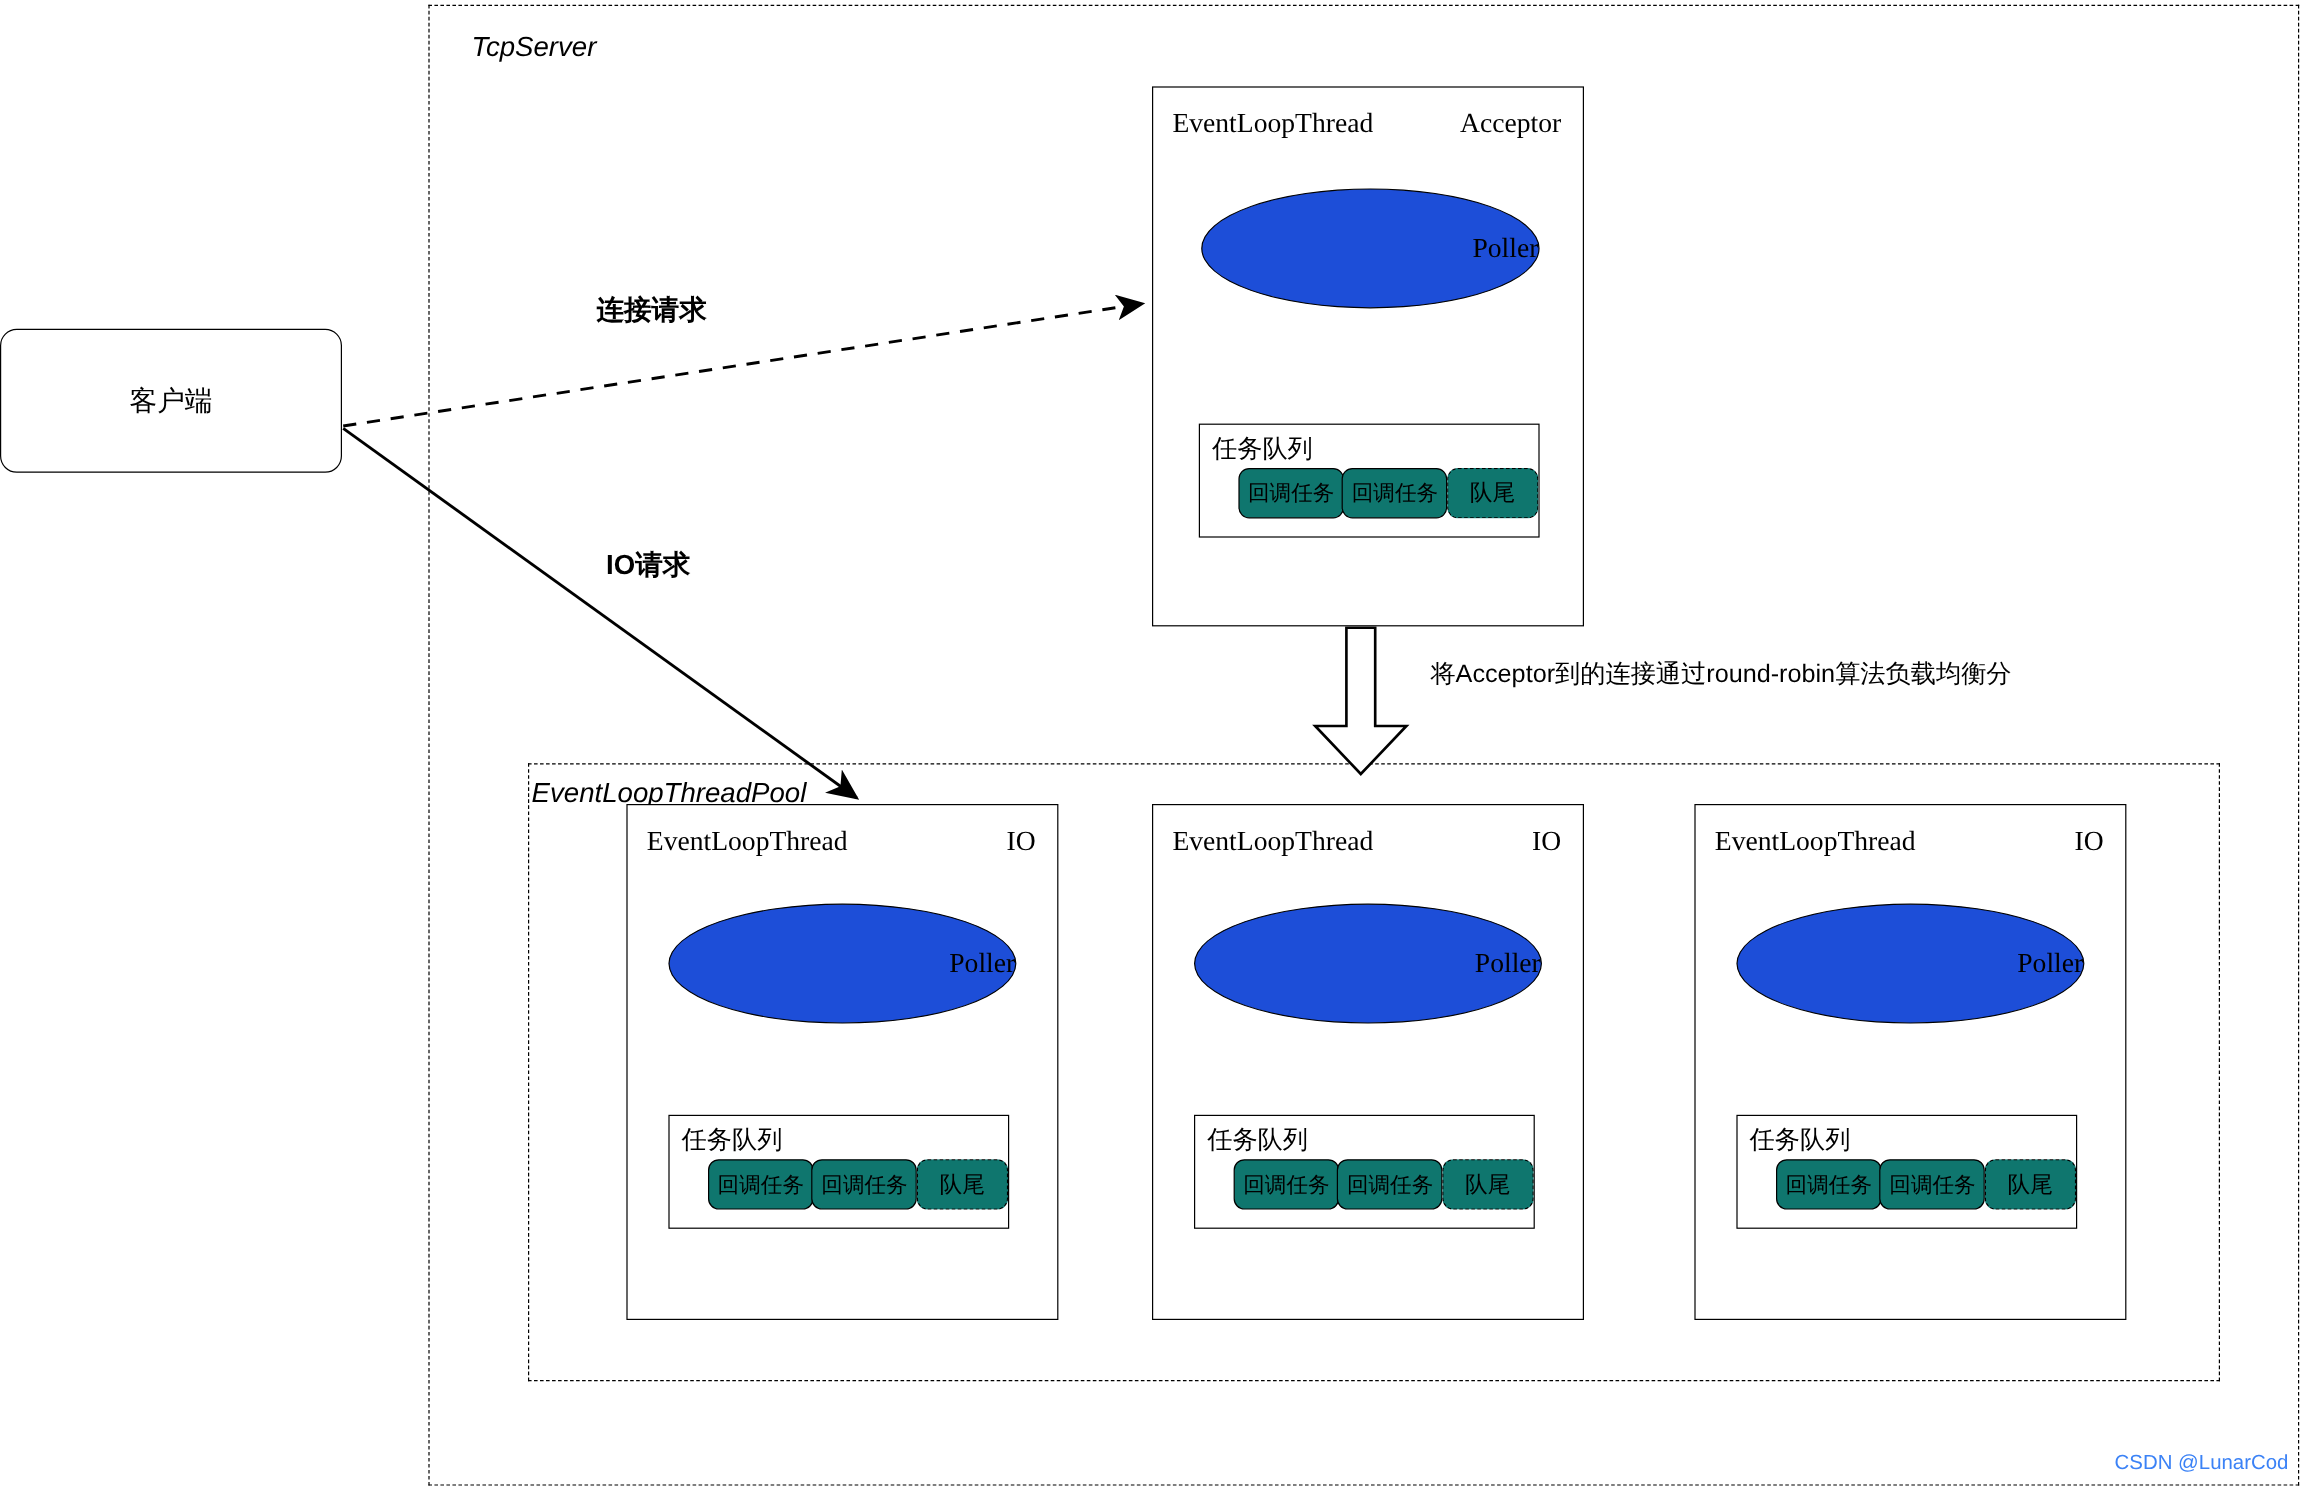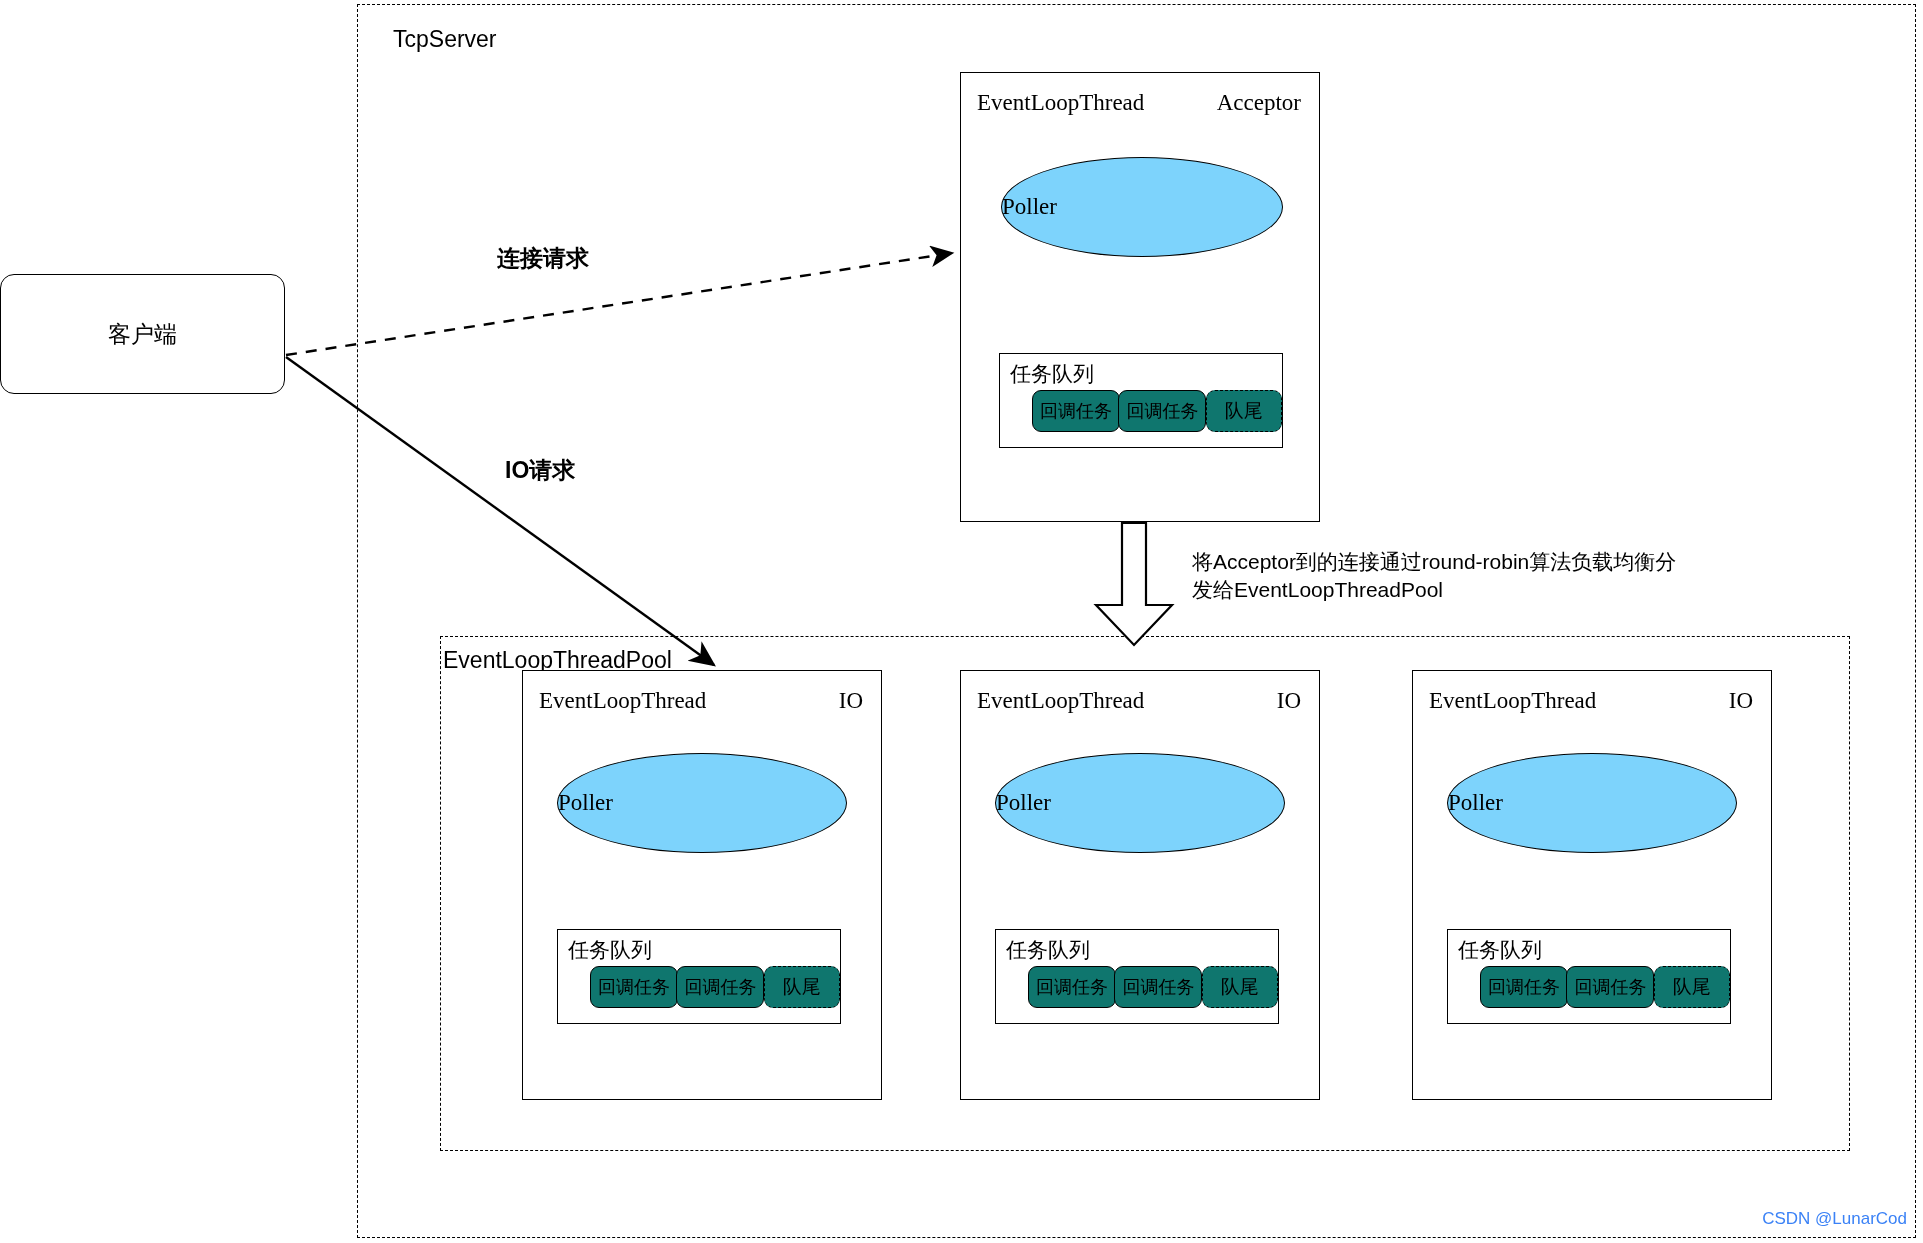--- a/index.html
+++ b/index.html
@@ -34,20 +34,21 @@
     background: transparent;
     box-sizing: border-box;
   }
   #tcpserver-box { left: 357px; top: 4px; width: 1559px; height: 1234px; }
   #pool-box      { left: 440px; top: 636px; width: 1410px; height: 515px; }
 
   .container-title {
     position: absolute;
     font-size: 23px;
     color: #000;
+    font-style: italic;
   }
   #tcpserver-title { left: 393px; top: 26px; }
   #pool-title      { left: 443px; top: 647px; }
 
   
   .solidbox {
     position: absolute;
     border: 1.6px solid #000000;
     background: #ffffff;
     box-sizing: border-box;
@@ -74,23 +75,23 @@
     position: absolute;
     font-size: 23px;
     right: 18px; top: 17px;
   }
 
   
   .poller {
     position: absolute;
     border: 1.6px solid #000;
     border-radius: 50%;
-    background: #7dd3fc;
-    box-sizing: border-box;
-    display: flex; align-items: center; justify-content: flex-start;
+    background: #1d4ed8;
+    box-sizing: border-box;
+    display: flex; align-items: center; justify-content: flex-end;
     font-size: 23px;
   }
 
   
   .taskqueue {
     position: absolute;
     border: 1.6px solid #000;
     background: #fff;
     box-sizing: border-box;
   }
@@ -186,21 +187,20 @@
 
   <div class="solidbox" id="client-box">
     <span>客户端</span>
   </div>
 
   <div class="edge-label" id="label-connect">连接请求</div>
   <div class="edge-label" id="label-io">IO请求</div>
 
   <div id="label-roundrobin">
     <span style="display: block;">将Acceptor到的连接通过round-robin算法负载均衡分</span>
-    <span style="display: block;">发给EventLoopThreadPool</span>
   </div>
 
   <div class="solidbox" id="acceptor-box">
     <div class="thread-header-left">EventLoopThread</div>
     <div class="thread-header-right">Acceptor</div>
 
     <div class="poller" style="left:40px; top:84px; width:282px; height:100px;">
       <span>Poller</span>
     </div>
 

